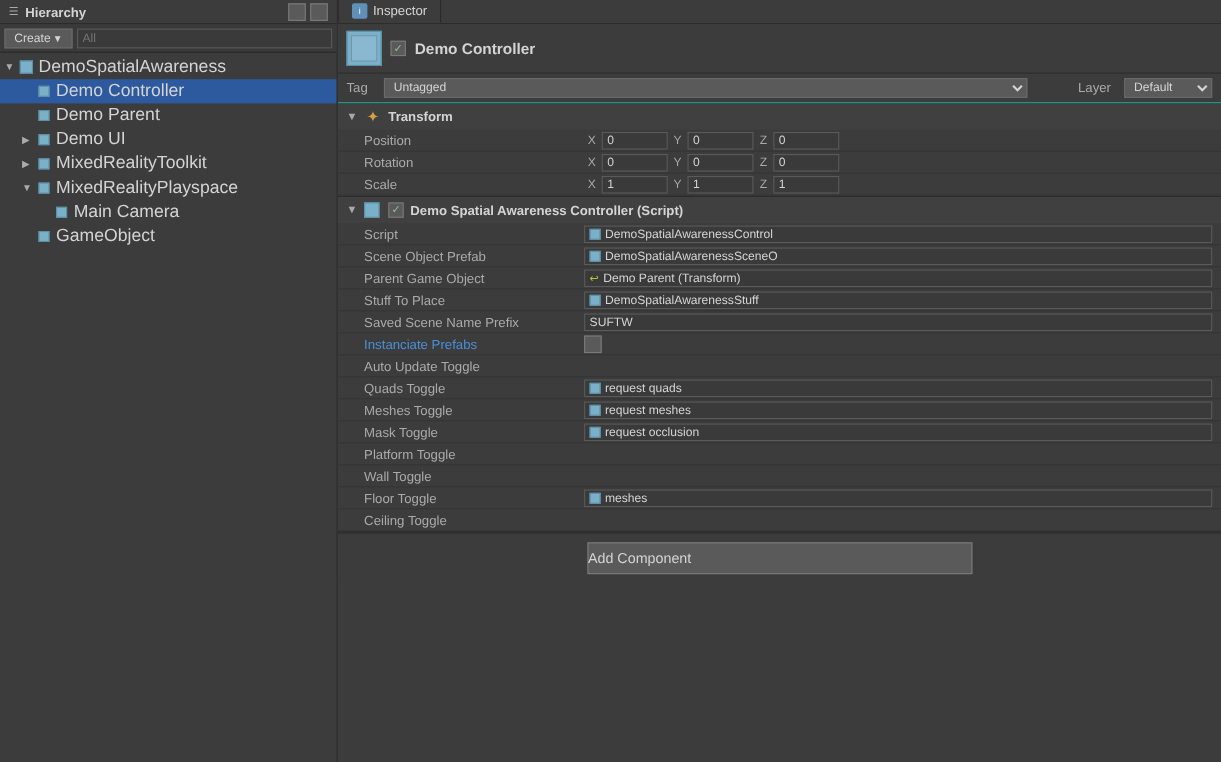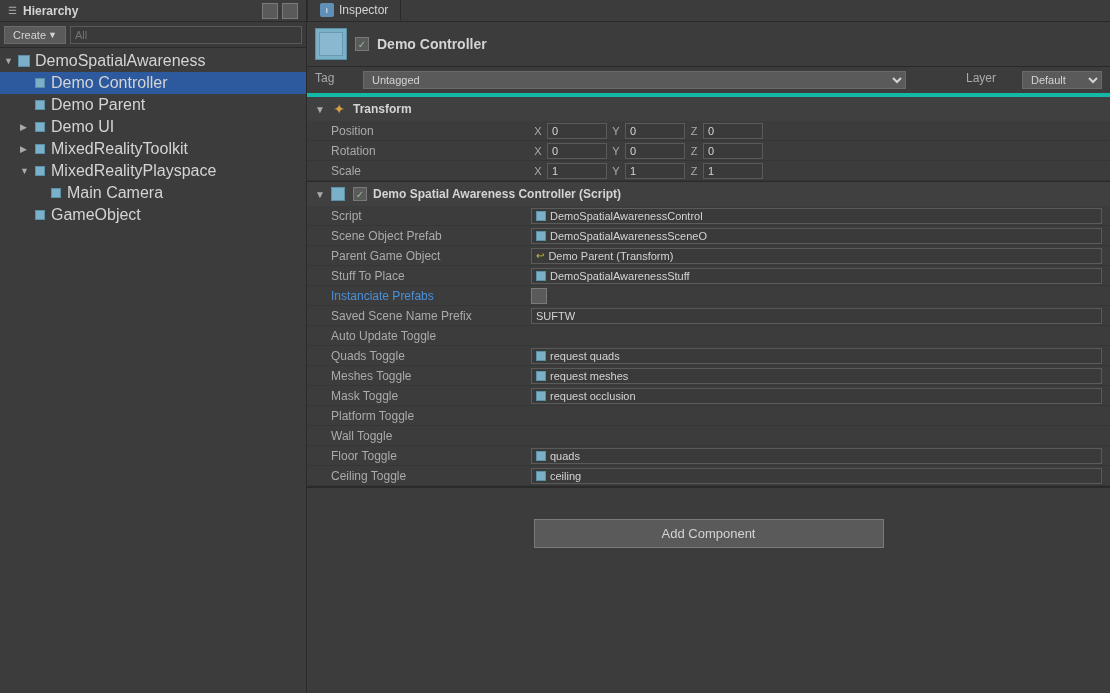--- a/index.html
+++ b/index.html
@@ -223,23 +223,24 @@
 
     .obj-name {
       font-size: 14px;
       color: #d4d4d4;
       font-weight: bold;
     }
 
     
     .tag-layer-row {
       display: flex;
+      align-items: center;
       padding: 4px 8px;
-      gap: 20px;
-      border-bottom: 4px solid #14b8a6;
+      gap: 6px;
+      border-bottom: 1px solid #14b8a6;
       background: #3c3c3c;
     }
 
     .tag-label {
       color: #aaa;
       font-size: 12px;
       width: 28px;
     }
 
     .tag-select {
@@ -434,22 +435,21 @@
     }
 
     .add-component-btn {
       background: #5a5a5a;
       border: 1px solid #7a7a7a;
       color: #d4d4d4;
       font-size: 13px;
       padding: 6px 0;
       width: 350px;
       cursor: pointer;
-      text-align: center;
-      margin-top: 23px;
+      text-align: left;
     }
 
     
     ::-webkit-scrollbar { width: 8px; height: 8px; }
     ::-webkit-scrollbar-track { background: #3a3a3a; }
     ::-webkit-scrollbar-thumb { background: #5a5a5a; border-radius: 2px; }
 
     .lock-icon-area {
       margin-left: auto;
       display: flex;
@@ -675,27 +675,27 @@
 
       <div class="prop-row">
         <span class="prop-label">Stuff To Place</span>
         <div class="obj-ref">
           <div class="obj-ref-icon"></div>
           <span class="obj-ref-text">DemoSpatialAwarenessStuff</span>
         </div>
       </div>
 
       <div class="prop-row">
+        <span class="prop-label">Saved Scene Name Prefix</span>
+        <input class="prop-value-input" type="text" value="SUFTW" style="">
+      </div>
+
+      <div class="prop-row">
         <span class="prop-label blue-link">Instanciate Prefabs</span>
         <div class="checkbox-field"></div>
-      </div>
-
-      <div class="prop-row">
-        <span class="prop-label">Saved Scene Name Prefix</span>
-        <input class="prop-value-input" type="text" value="SUFTW" style="">
       </div>
 
       <div class="prop-row">
         <span class="prop-label">Auto Update Toggle</span>
       </div>
 
       <div class="prop-row">
         <span class="prop-label">Quads Toggle</span>
         <div class="obj-ref">
           <div class="obj-ref-icon"></div>
@@ -724,30 +724,26 @@
       </div>
 
       <div class="prop-row">
         <span class="prop-label">Wall Toggle</span>
       </div>
 
       <div class="prop-row">
         <span class="prop-label">Floor Toggle</span>
         <div class="obj-ref">
           <div class="obj-ref-icon"></div>
-          <span class="obj-ref-text">quads</span>
+          <span class="obj-ref-text">meshes</span>
         </div>
       </div>
 
       <div class="prop-row">
         <span class="prop-label">Ceiling Toggle</span>
-        <div class="obj-ref">
-          <div class="obj-ref-icon"></div>
-          <span class="obj-ref-text">ceiling</span>
-        </div>
       </div>
 
     </div>
 
     <div class="add-component-bar">
       <button class="add-component-btn">Add Component</button>
     </div>
 
   </div>
 </div>

